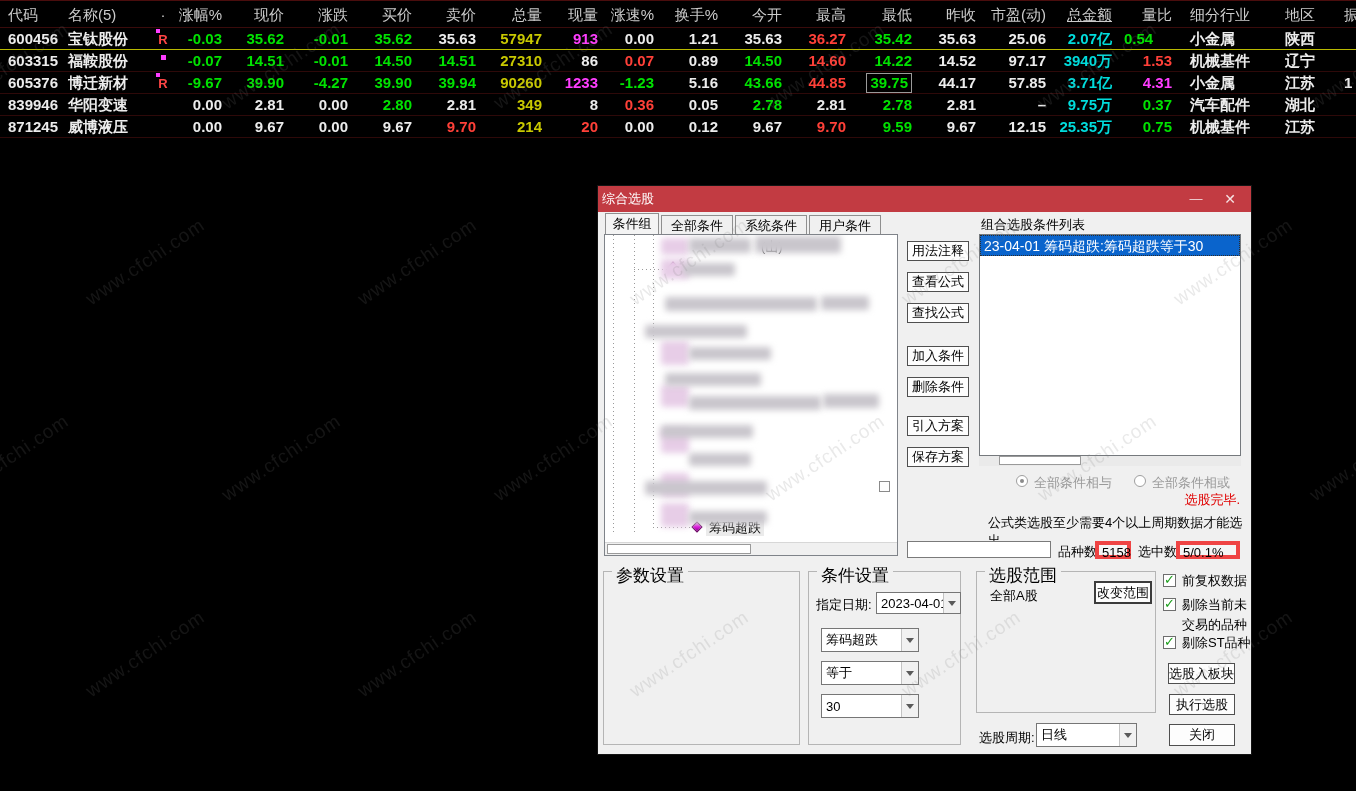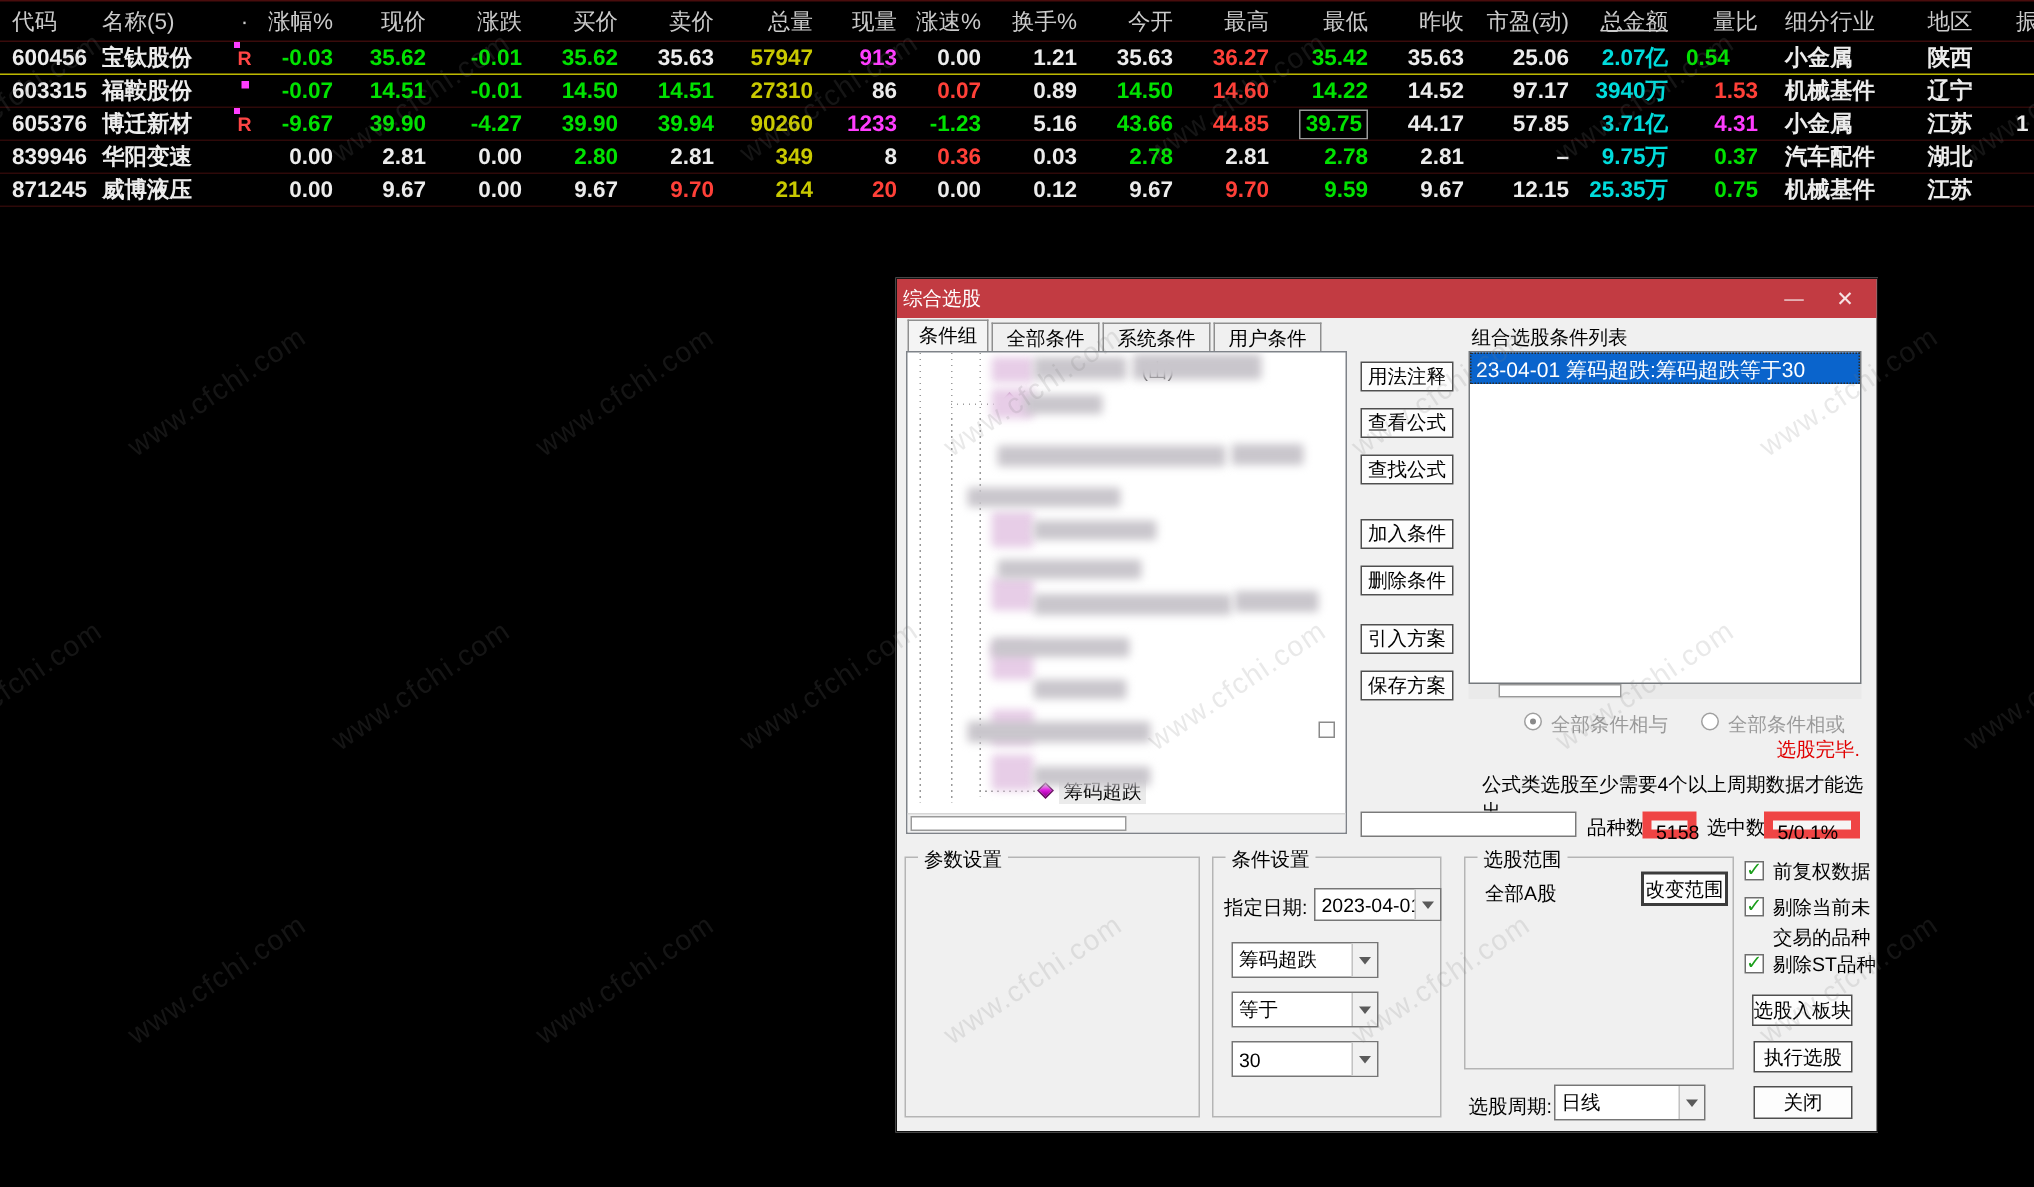--- a/index.html
+++ b/index.html
@@ -60,24 +60,24 @@
   .list-thumb{position:absolute;left:20px;top:0px;width:82px;height:9px;background:#fff;border:1px solid #9a9a9a;}
 
   .radio{position:absolute;width:12px;height:12px;border-radius:50%;border:1px solid #9f9f9f;background:#fff;}
   .radio.on::after{content:"";position:absolute;left:3px;top:3px;width:4px;height:4px;border-radius:50%;background:#8a8a8a;}
   .radio-label{position:absolute;color:#9a9a9a;font-size:13px;}
 
   .done-text{position:absolute;left:520px;top:305px;width:122px;text-align:right;color:#e00000;font-size:13px;}
   .hint-text{position:absolute;left:390px;top:328px;width:255px;font-size:13px;color:#000;}
   .progress{position:absolute;left:309px;top:355px;width:144px;height:17px;background:#fff;border:1px solid #7a7a7a;}
   .fld-label{position:absolute;font-size:13px;}
-  .fld{position:absolute;height:18px;background:#f5f5f5;border:6px solid #ef4444;font-size:13px;line-height:16px;padding-left:3px;}
+  .fld{position:absolute;height:18px;background:#f5f5f5;border:4px solid #ef4444;font-size:13px;line-height:16px;padding-left:3px;}
 
   .grp{position:absolute;border:1px solid #b5b5b5;}
-  .grp-label{position:absolute;top:-8px;left:8px;background:#f0f0f0;padding:0 4px;font-size:13px;}
+  .grp-label{position:absolute;top:-8px;left:8px;background:#f0f0f0;padding:0 4px;font-size:17px;}
 
   .combo{position:absolute;background:#fff;border:1px solid #767676;}
   .combo .cv{position:absolute;left:4px;top:0;bottom:0;display:flex;align-items:center;font-size:13px;}
   .combo .arr{position:absolute;right:0;top:0;bottom:0;width:17px;background:#f1f1f1;border-left:1px solid #c3c3c3;
       display:flex;align-items:center;justify-content:center;}
   .combo .arr::after{content:"";width:0;height:0;border-left:4px solid transparent;border-right:4px solid transparent;border-top:5px solid #5a5a5a;}
 
   .ck{position:absolute;width:13px;height:13px;background:#fff;border:1px solid #6e6e6e;}
   .ck::after{content:"✓";position:absolute;left:0px;top:-3px;color:#1b9e1b;font-size:13px;font-weight:700;}
   .ck-label{position:absolute;font-size:13px;color:#000;line-height:20px;}
@@ -189,21 +189,21 @@
         <div class="t-cell" style="width: 86px; text-align: left; padding-left: 6px;"><span class="c-w">华阳变速</span></div>
         <div class="t-cell" style="width: 30px; text-align: center;"></div>
         <div class="t-cell" style="width: 56px; text-align: right; padding-right: 12px;"><span class="c-w">0.00</span></div>
         <div class="t-cell" style="width: 62px; text-align: right; padding-right: 12px;"><span class="c-w">2.81</span></div>
         <div class="t-cell" style="width: 64px; text-align: right; padding-right: 12px;"><span class="c-w">0.00</span></div>
         <div class="t-cell" style="width: 64px; text-align: right; padding-right: 12px;"><span class="c-g">2.80</span></div>
         <div class="t-cell" style="width: 64px; text-align: right; padding-right: 12px;"><span class="c-w">2.81</span></div>
         <div class="t-cell" style="width: 66px; text-align: right; padding-right: 12px;"><span class="c-y">349</span></div>
         <div class="t-cell" style="width: 56px; text-align: right; padding-right: 12px;"><span class="c-w">8</span></div>
         <div class="t-cell" style="width: 56px; text-align: right; padding-right: 12px;"><span class="c-r">0.36</span></div>
-        <div class="t-cell" style="width: 64px; text-align: right; padding-right: 12px;"><span class="c-w">0.03</span></div>
+        <div class="t-cell" style="width: 64px; text-align: right; padding-right: 12px;"><span class="c-w">0.05</span></div>
         <div class="t-cell" style="width: 64px; text-align: right; padding-right: 12px;"><span class="c-g">2.78</span></div>
         <div class="t-cell" style="width: 64px; text-align: right; padding-right: 12px;"><span class="c-w">2.81</span></div>
         <div class="t-cell" style="width: 66px; text-align: right; padding-right: 12px;"><span class="c-g">2.78</span></div>
         <div class="t-cell" style="width: 64px; text-align: right; padding-right: 12px;"><span class="c-w">2.81</span></div>
         <div class="t-cell" style="width: 70px; text-align: right; padding-right: 12px;"><span class="c-w">–</span></div>
         <div class="t-cell" style="width: 66px; text-align: right; padding-right: 12px;"><span class="c-c">9.75万</span></div>
         <div class="t-cell" style="width: 60px; text-align: right; padding-right: 12px;"><span class="c-g">0.37</span></div>
         <div class="t-cell" style="width: 94px; text-align: left; padding-left: 6px;"><span class="c-w">汽车配件</span></div>
         <div class="t-cell" style="width: 64px; text-align: left; padding-left: 7px;"><span class="c-w">湖北</span></div>
         <div class="t-cell" style="width: 48px; text-align: left; padding-left: 2px;"></div>

